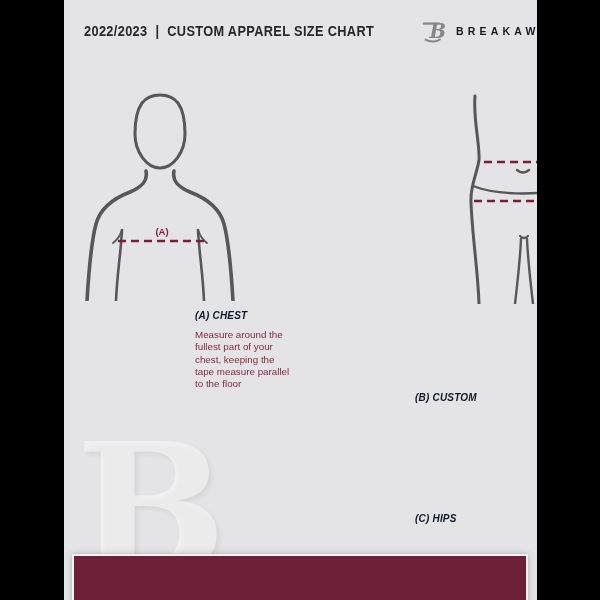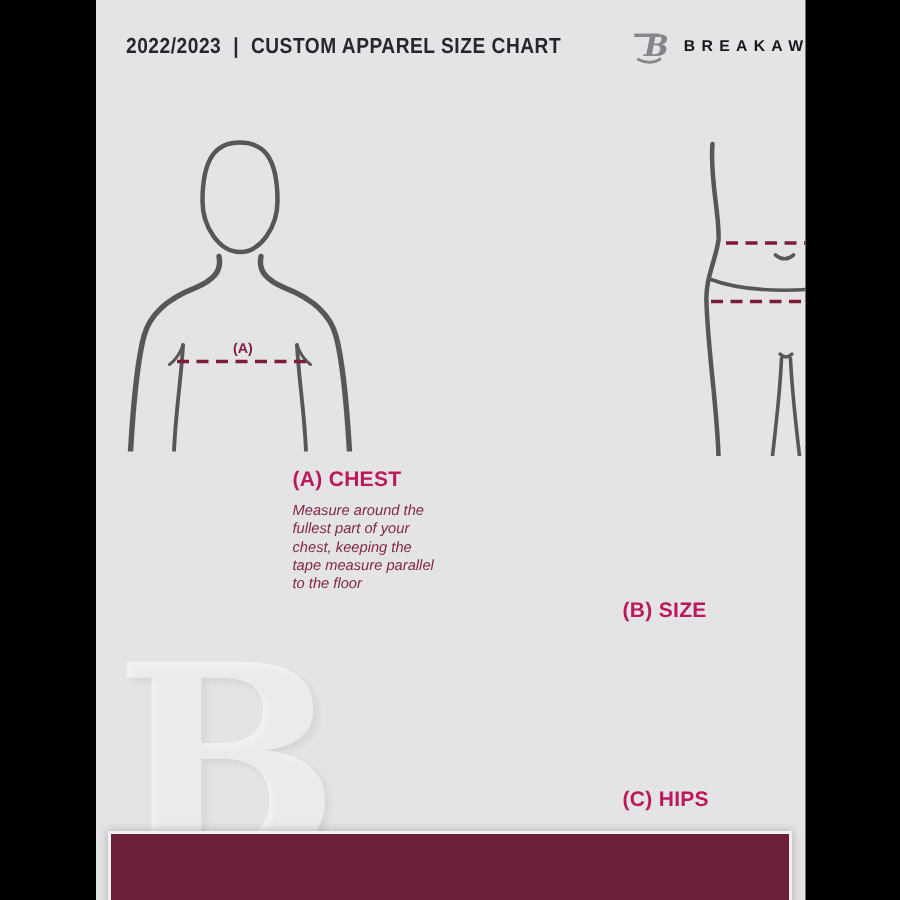--- a/index.html
+++ b/index.html
@@ -12,22 +12,22 @@
   .hdr{position:absolute;top:15px;left:20px;right:13px;height:32px;
        display:flex;align-items:center;justify-content:space-between;}
   .hdr-title{font-weight:bold;font-size:14.5px;color:#25272d;letter-spacing:.4px;
              white-space:nowrap;display:flex;gap:9px;align-items:center;
              transform:scaleX(.88);transform-origin:left center;}
   .brand-wrap{display:flex;align-items:center;gap:7px;}
   .brand{font-weight:bold;font-size:10.5px;letter-spacing:4.2px;color:#17181c;margin-right:-4px;}
 
   
   .guide-block{position:absolute;width:112px;}
-  .guide-heading{font-size:14px;font-weight:bold;color:#be185d;letter-spacing:.2px;margin:0 0 8px 0;}
-  .guide-body{font-size:9.8px;font-style:italic;color:#84273f;line-height:12.3px;
+  .guide-heading{font-size:10px;font-weight:bold;color:#0f172a;letter-spacing:.2px;margin:0 0 8px 0;font-style:italic;}
+  .guide-body{font-size:9.8px;color:#84273f;line-height:12.3px;
               white-space:pre-line;margin:0;}
   .fig{position:absolute;}
 
   .watermark{position:absolute;left:12px;top:420px;font-family:"DejaVu Serif",serif;
              font-weight:bold;font-size:178px;line-height:1;color:rgba(255,255,255,.5);
              text-shadow:3px 3px 4px rgba(60,60,70,.08);z-index:0;pointer-events:none;}
   .layer{position:relative;z-index:1;}
 
   .footer{position:absolute;left:8px;top:554px;width:452px;height:52px;
           background:#6e2039;border:2px solid #f2f0f2;box-shadow:0 0 6px rgba(0,0,0,.25);z-index:2;}
@@ -91,21 +91,21 @@
   
   <div class="guide-block layer" style="left:131px;top:62px;">
     <p class="guide-heading">(A) CHEST</p>
     <p class="guide-body">Measure around the
 fullest part of your
 chest, keeping the
 tape measure parallel
 to the floor</p>
   </div>
   <div class="guide-block layer" style="left:351px;top:64px;">
-    <p class="guide-heading">(B) SIZE</p>
+    <p class="guide-heading">(B) CUSTOM</p>
   </div>
   <div class="guide-block layer" style="left:351px;top:166px;">
     <p class="guide-heading">(C) HIPS</p>
 
   </div>
 
   
   
   
 

